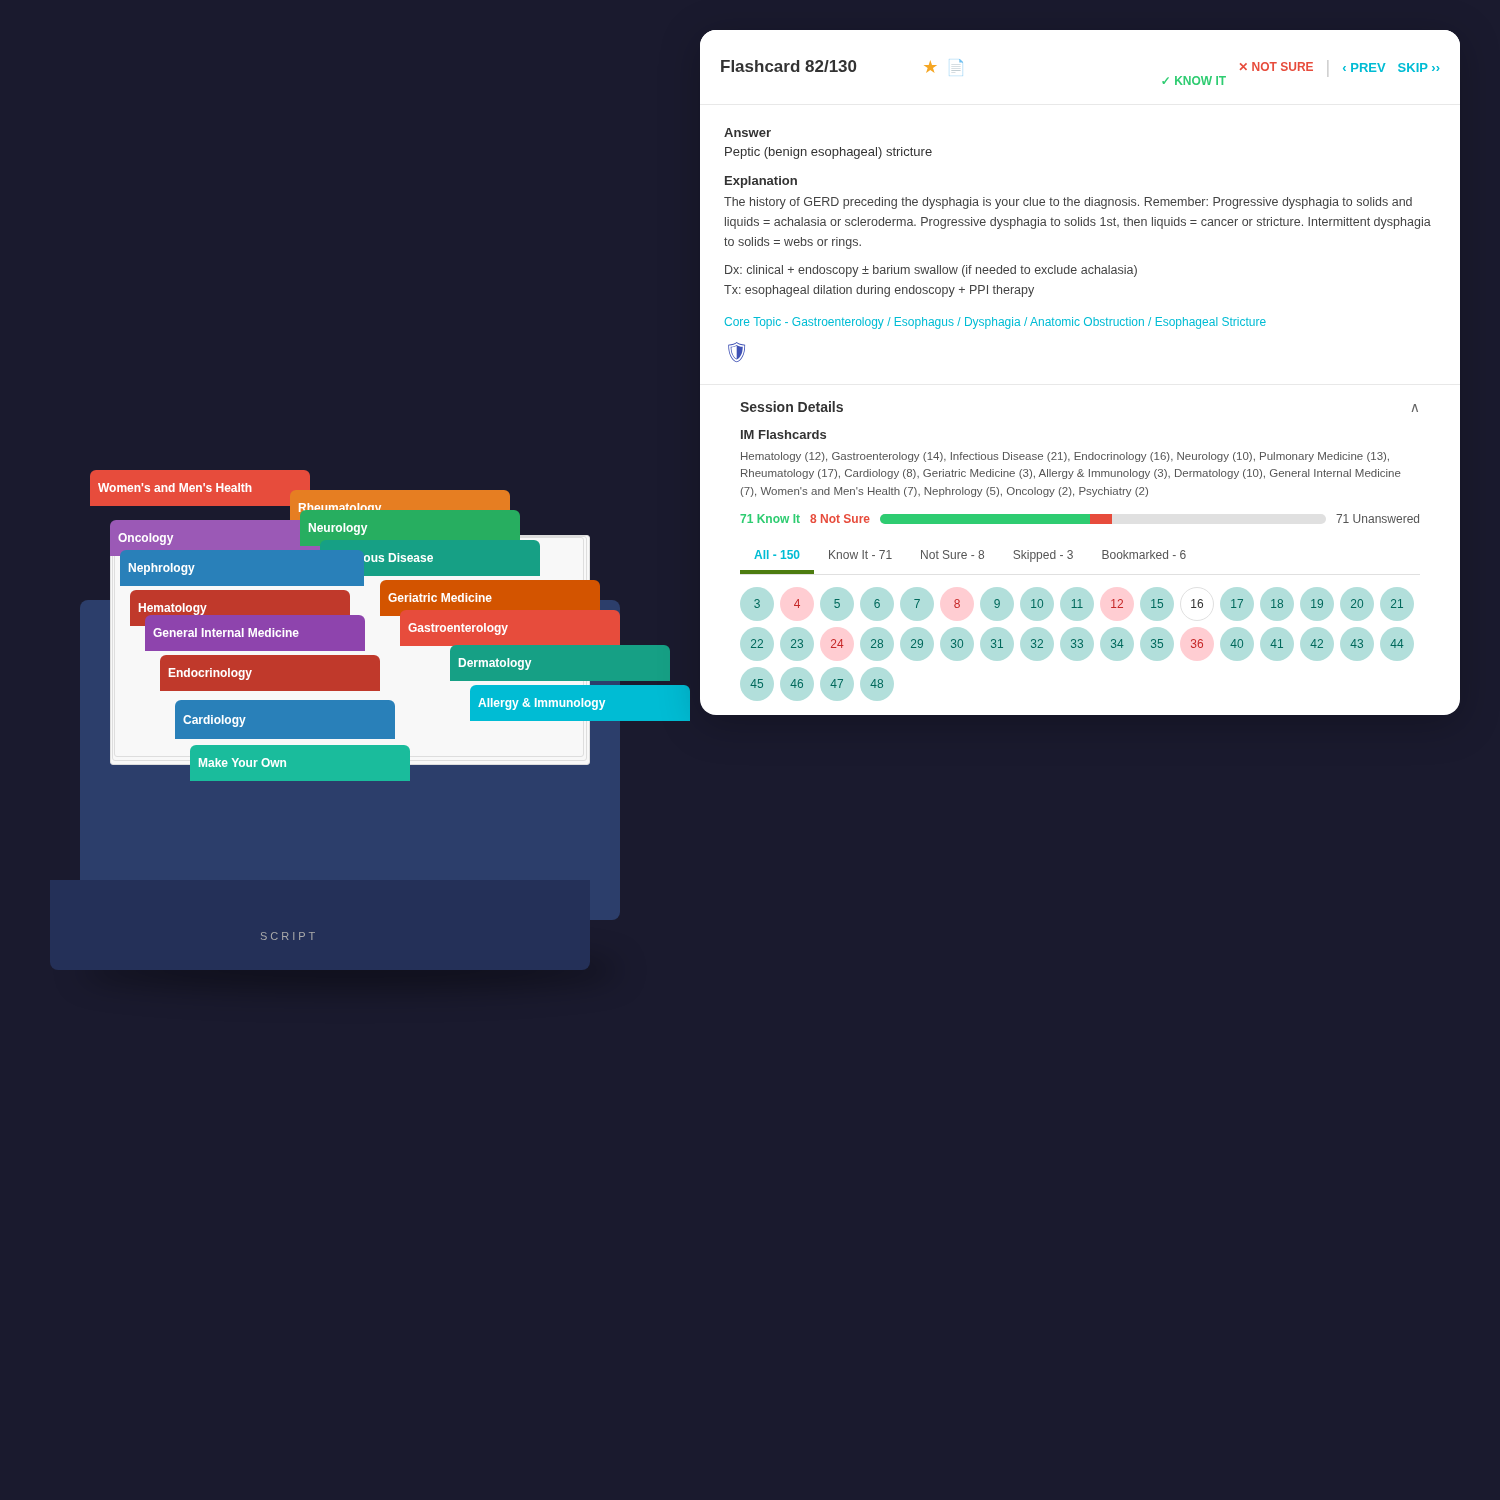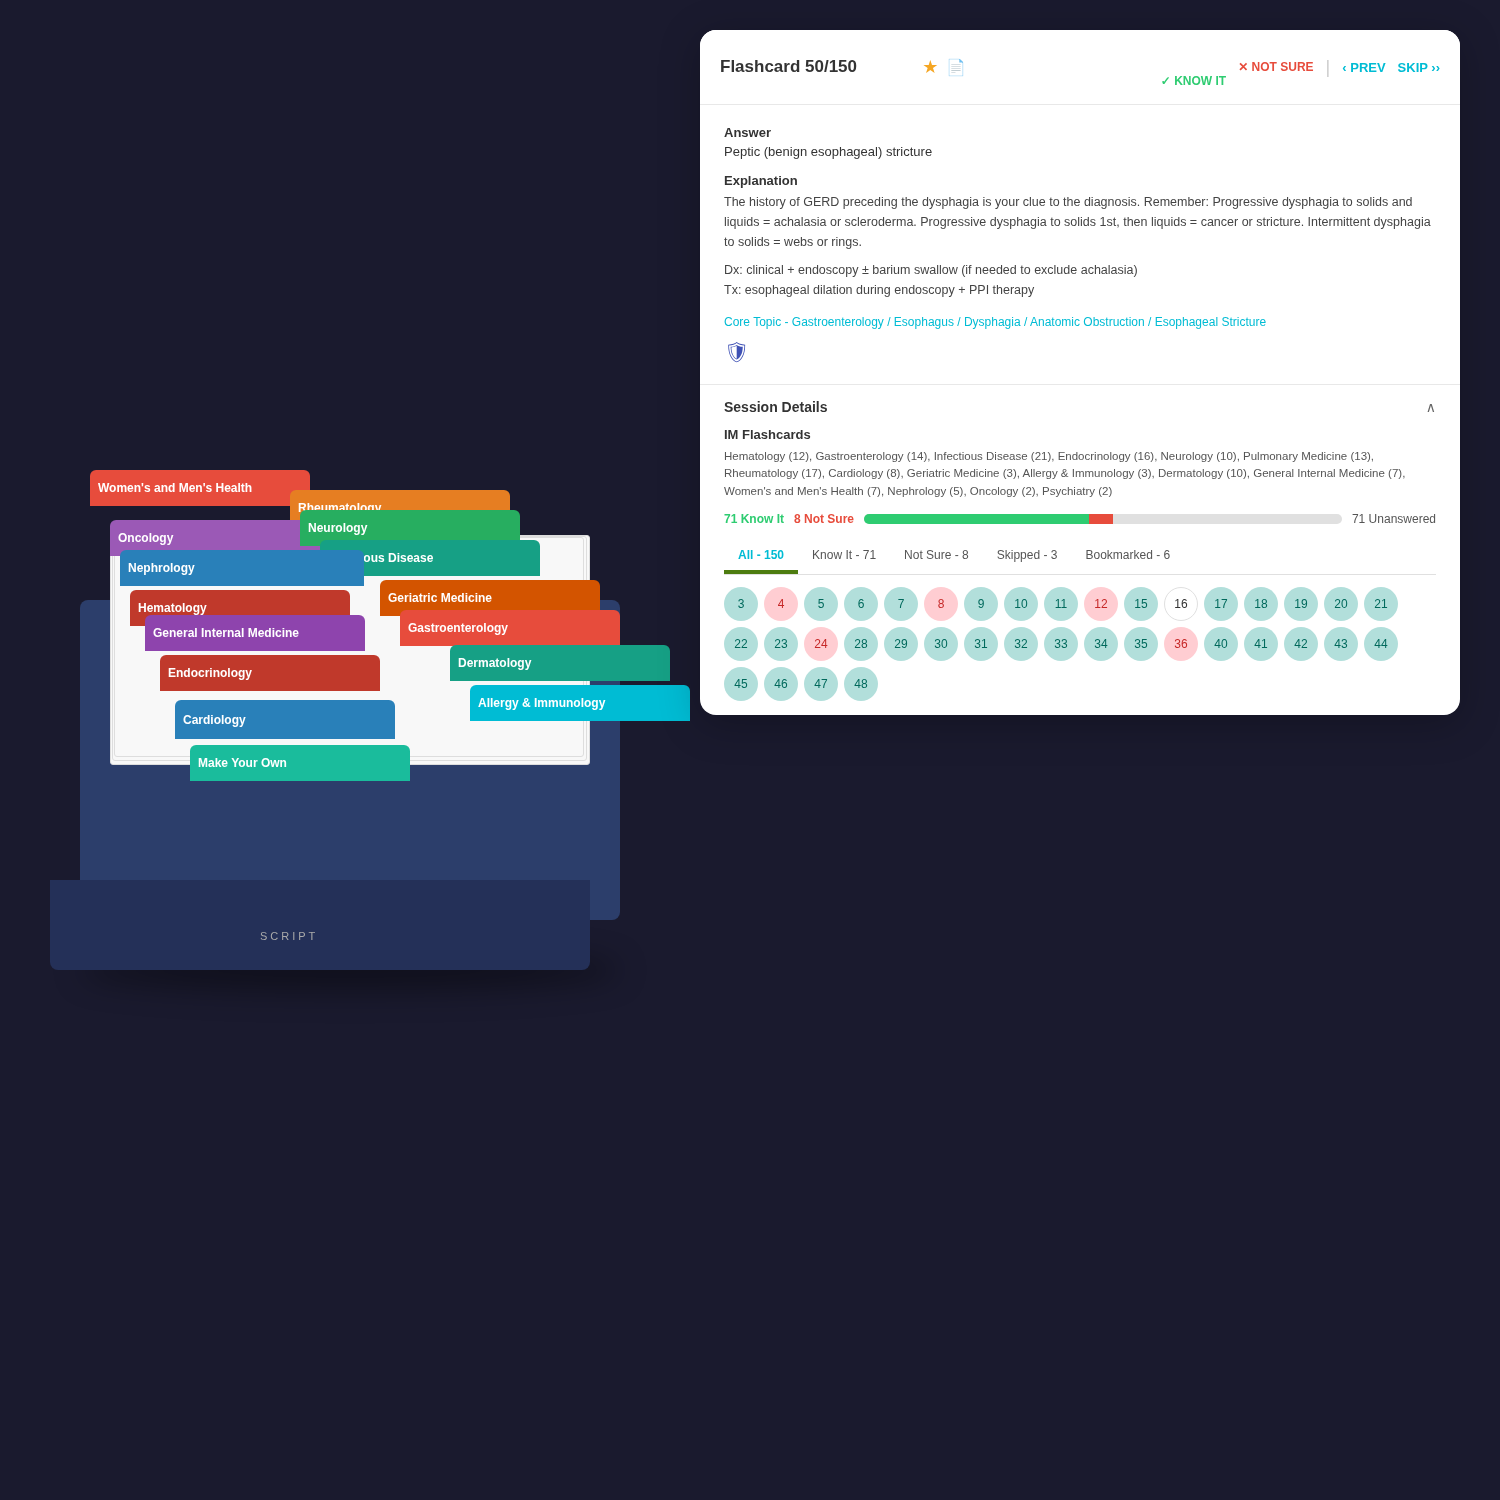--- a/index.html
+++ b/index.html
@@ -162,21 +162,21 @@
 
     .shield-icon {
       color: #3f51b5;
       font-size: 20px;
       margin-top: 10px;
       display: block;
     }
 
     .session-details-section {
       border-top: 1px solid #e8e8e8;
-      padding: 14px 24px;
+      padding: 14px 40px;
     }
 
     .session-details-header {
       display: flex;
       justify-content: space-between;
       align-items: center;
       margin-bottom: 12px;
     }
 
     .session-details-title {
@@ -420,21 +420,21 @@
 
     <div class="box-front"></div>
 
     <div class="box-label">SCRIPT</div>
   </div>
 </div>
 
 <div class="flashcard-panel">
 
   <div class="panel-header">
-    <span class="panel-title">Flashcard 50/150</span>
+    <span class="panel-title">Flashcard 82/130</span>
     <span class="star-icon">★</span>
     <span class="doc-icon">📄</span>
     <div style="flex:1;"></div>
     <div class="header-actions">
       <div class="know-it-btn">✓ KNOW IT</div>
       <div class="not-sure-btn">✕ NOT SURE</div>
       <span class="nav-divider">|</span>
       <div class="prev-btn">‹ PREV</div>
       <div class="skip-btn">SKIP ››</div>
     </div>

